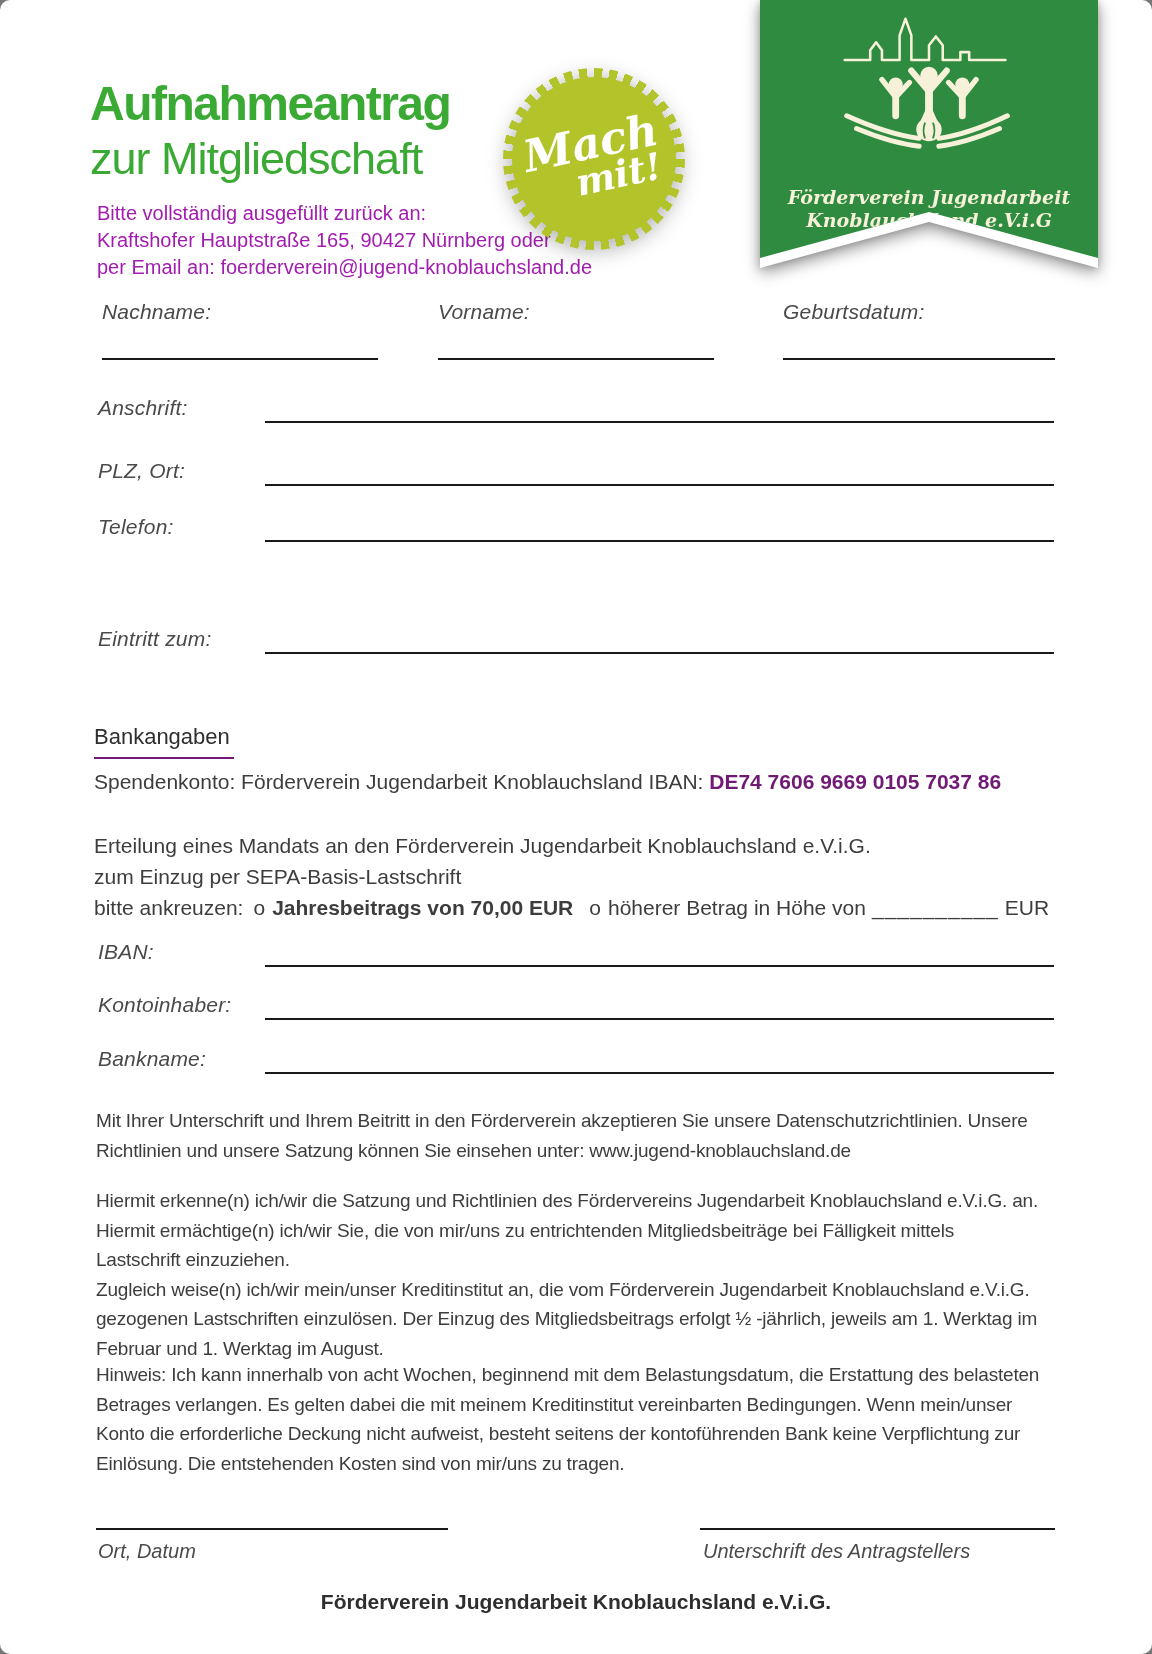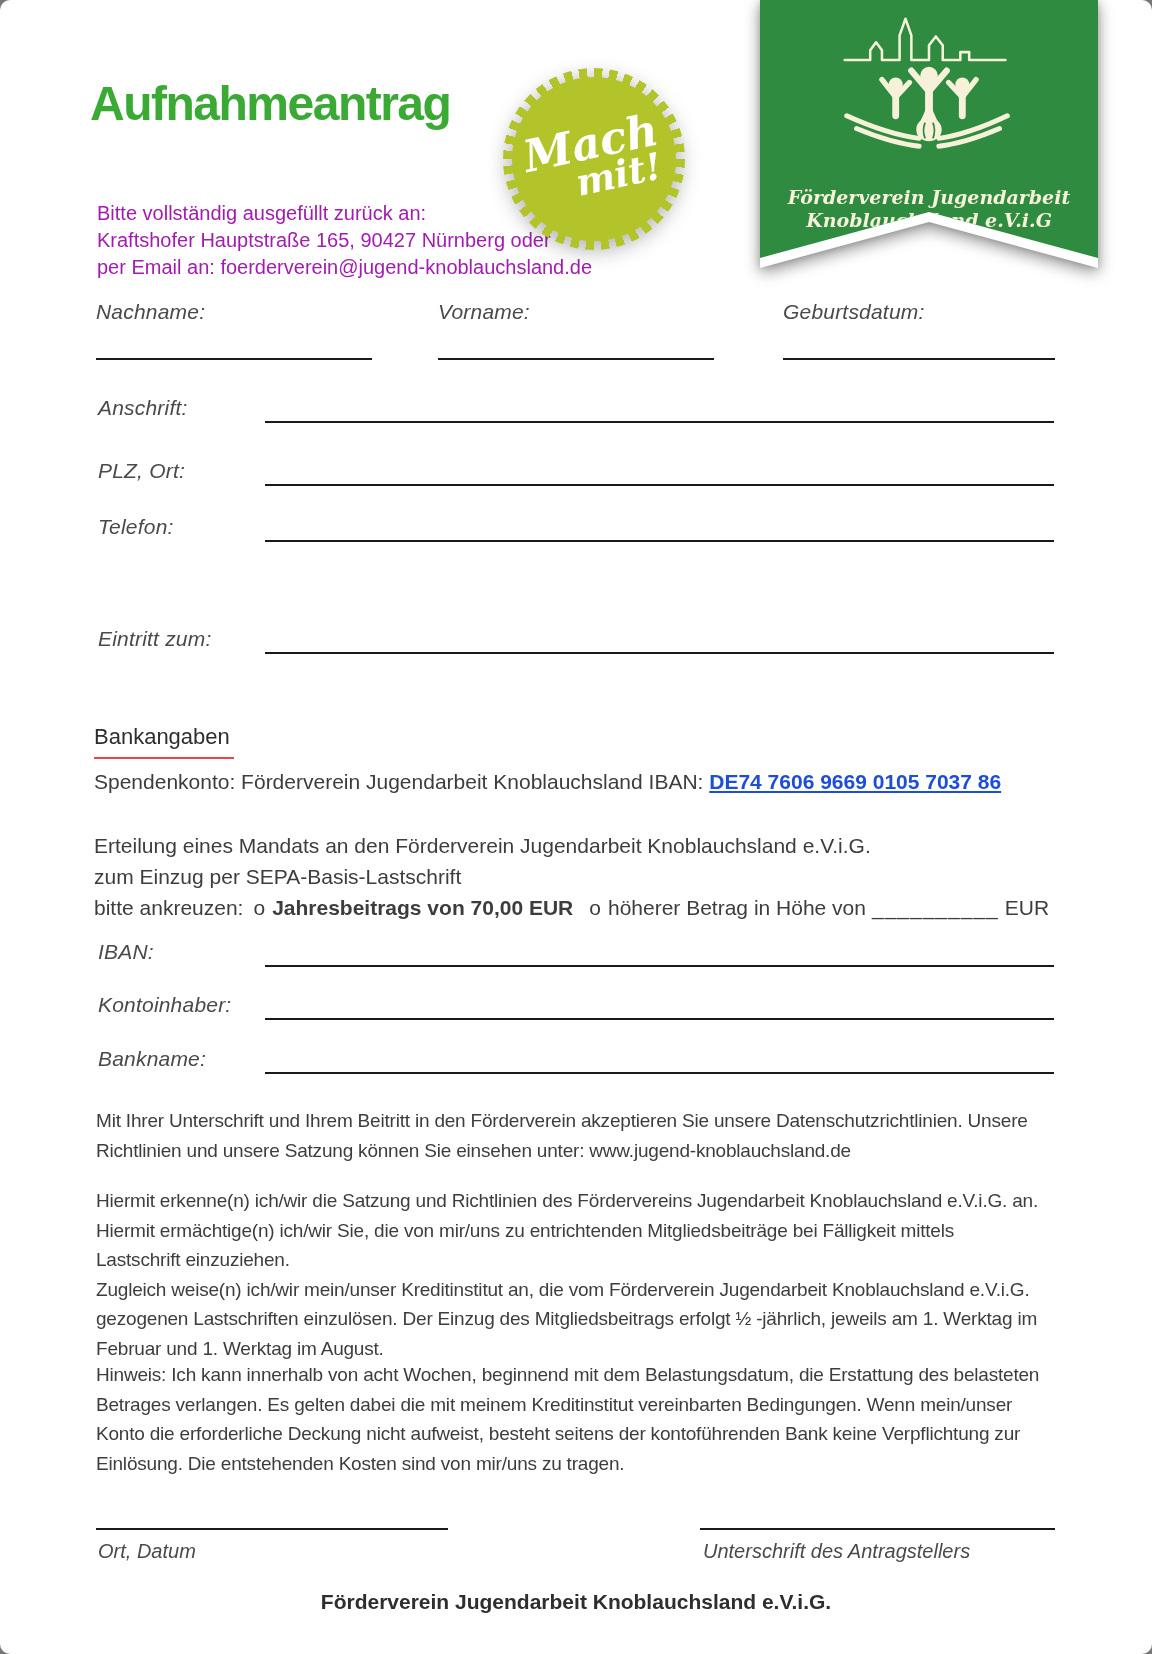--- a/index.html
+++ b/index.html
@@ -39,23 +39,23 @@
     font-size:19px; line-height:23px; white-space:pre-line;}
   
   .field-label{font-style:italic; color:var(--label-gray); font-size:21px; letter-spacing:.2px;}
   .col-field{height:60px;}
   .col-field .field-label{position:absolute; left:0; top:0;}
   .col-field .write-line{position:absolute; left:0; right:0; bottom:0; border-bottom:2px solid var(--line);}
   .row-field{height:27px;}
   .row-field .field-label{position:absolute; left:6px; top:0;}
   .row-field .write-line{position:absolute; left:173px; right:0; bottom:0; border-bottom:2px solid var(--line);}
   
-  .bank-heading{left:94px; top:724px; font-size:22px; color:#2e2e2e; border-bottom:2px solid #ef4444; padding:0 4px 7px 0;}
+  .bank-heading{left:94px; top:724px; font-size:22px; color:#2e2e2e; border-bottom:2px solid #701a75; padding:0 4px 7px 0;}
   .spendenkonto{left:94px; top:770px; font-size:21px; color:var(--ink);}
-  .spendenkonto b{color:#1d4ed8;text-decoration:underline;}
+  .spendenkonto b{color:#701a75;}
   .mandate{left:94px; top:830px; font-size:21px; line-height:31px; color:var(--ink);}
   .tick{display:inline-block; margin:0 7px 0 10px;}
   .tick2{margin-left:16px;}
   .amount-blank{letter-spacing:1px; margin:0 6px;}
   
   .legal{left:96px; top:0; width:1010px; font-size:19px; line-height:29.5px; letter-spacing:-.2px; color:var(--ink); white-space:pre;}
   .p1{top:1106px;} .p2{top:1186px;} .p3{top:1360px;}
   
   .sig-line{border-bottom:2px solid var(--line); height:0;}
   .sig-left-line{left:96px; top:1528px; width:352px;}
@@ -64,20 +64,21 @@
   .sig-left-label{left:98px; top:1540px;}
   .sig-right-label{left:703px; top:1540px;}
   .footer{left:0; top:1590px; width:100%; text-align:center; font-size:21px; font-weight:bold; color:#2e2e2e;}
 </style>
 </head>
 <body>
 
 <div class="page">
 
   <div class="abs title1">Aufnahmeantrag</div>
+  <div class="abs title2">zur Mitgliedschaft</div>
   <div class="abs return-note">Bitte vollständig ausgefüllt zurück an:
 Kraftshofer Hauptstraße 165, 90427 Nürnberg oder
 per Email an: foerderverein@jugend-knoblauchsland.de</div>
 
   <div class="abs badge">
     <div class="badge-teeth"></div>
     <div class="badge-core"></div>
     <div class="badge-text">
       <span class="w1">Mach</span>
       <span class="w2">mit!</span>
@@ -107,21 +108,21 @@
         <path d="M100,110 c-4,5 -13,7 -13,16 c0,8 7,12 13,12 c6,0 13,-4 13,-12 c0,-9 -9,-11 -13,-16 z" fill="#f6f1d8"></path>
         <path d="M96,119 c-2,5 -2,11 0,16 M104,119 c2,5 2,11 0,16" stroke="#2f8b40" stroke-width="1.8" fill="none"></path>
 
         <path d="M16,112 Q58,131 90,135 M26,125 Q62,140 90,143 M180,112 Q140,131 110,135 M172,125 Q137,140 110,143" stroke="#f6f1d8" stroke-width="5" stroke-linecap="round"></path>
       </svg>
       <div class="org-name">Förderverein Jugendarbeit
 Knoblauchsland e.V.i.G</div>
     </div>
   </div>
 
-  <div class="abs col-field" style="left:96px; top:300px; width:276px;">
+  <div class="abs col-field" style="left:102px; top:300px; width:276px;">
     <span class="field-label">Nachname:</span>
     <div class="write-line"></div>
   </div>
   <div class="abs col-field" style="left:438px; top:300px; width:276px;">
     <span class="field-label">Vorname:</span>
     <div class="write-line"></div>
   </div>
   <div class="abs col-field" style="left:783px; top:300px; width:272px;">
     <span class="field-label">Geburtsdatum:</span>
     <div class="write-line"></div>

